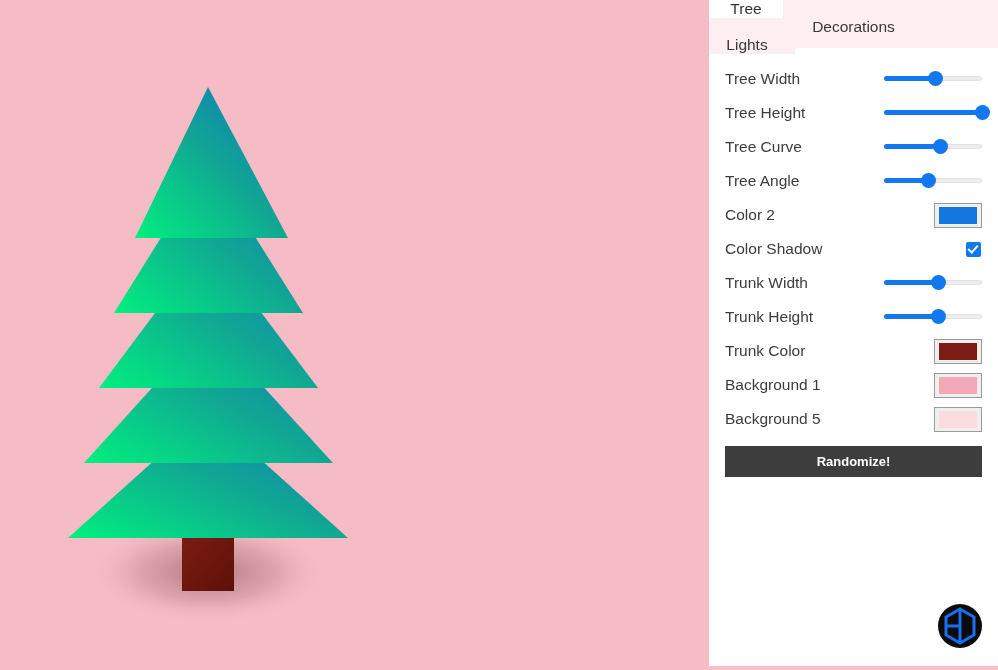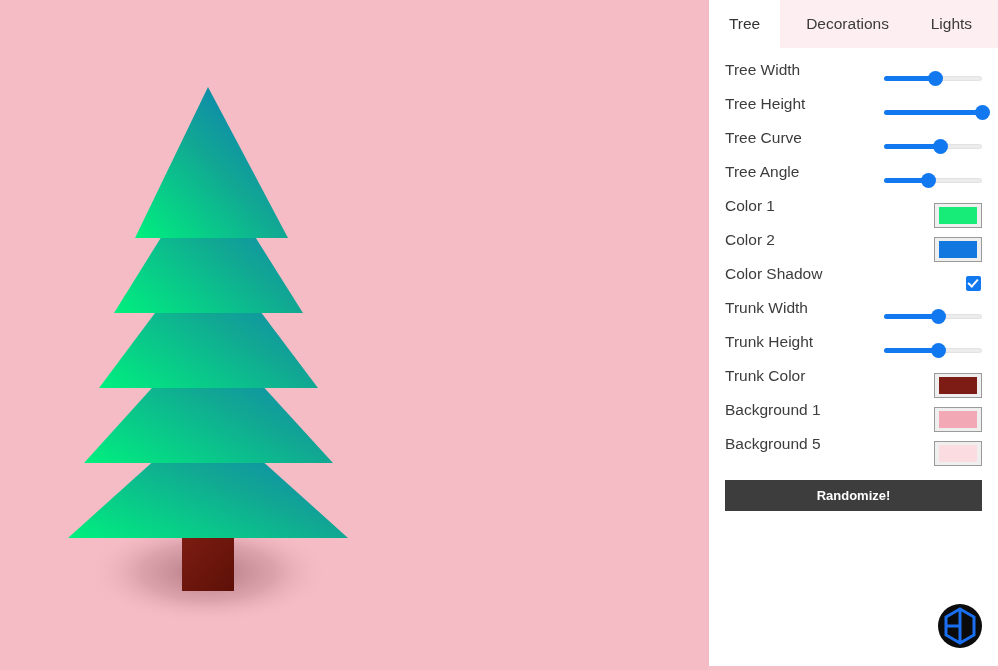--- a/index.html
+++ b/index.html
@@ -46,20 +46,21 @@
     background: #ffffff;
     border-left: 1px solid #f1b9c2;
   }
 
   
   #tabs {
     display: flex;
     height: 48px;
     background: #fdeef1;
     align-items: stretch;
+    flex-direction: column;
   }
 
   .tab {
     display: flex;
     align-items: center;
     justify-content: center;
     font-size: 15.5px;
     color: #3a3a3a;
     background: #fdeef1;
     cursor: pointer;
@@ -77,20 +78,21 @@
   #tab-decor   { flex: 1 1 auto; }
   #tab-lights  { width: 86px; padding: 0 10px 0 0; text-align: center; }
 
   
   #controls {
     padding: 14px 16px 0 16px;
   }
 
   .row {
     display: flex;
+    align-items: center;
     height: 34px;
     gap: 48px;
   }
 
   .row-label {
     flex: 1 1 auto;
     font-size: 15.5px;
     color: #3c3c3c;
     line-height: 1;
     white-space: nowrap;
@@ -306,28 +308,20 @@
         <div class="row-label">Tree Angle</div>
         <div class="control-cell">
           <div class="slider">
             <div class="track"></div>
             <div class="fill" style="width: 45%;"></div>
             <div class="thumb" style="left: 45%;"></div>
           </div>
         </div>
       </div>
 
-      <div class="row">
-        <div class="row-label">Color 1</div>
-        <div class="control-cell">
-          <div class="swatch">
-            <span class="chip" style="background: rgb(24, 236, 120);"></span>
-          </div>
-        </div>
-      </div>
 
       <div class="row">
         <div class="row-label">Color 2</div>
         <div class="control-cell">
           <div class="swatch">
             <span class="chip" style="background: rgb(18, 119, 222);"></span>
           </div>
         </div>
       </div>
 

